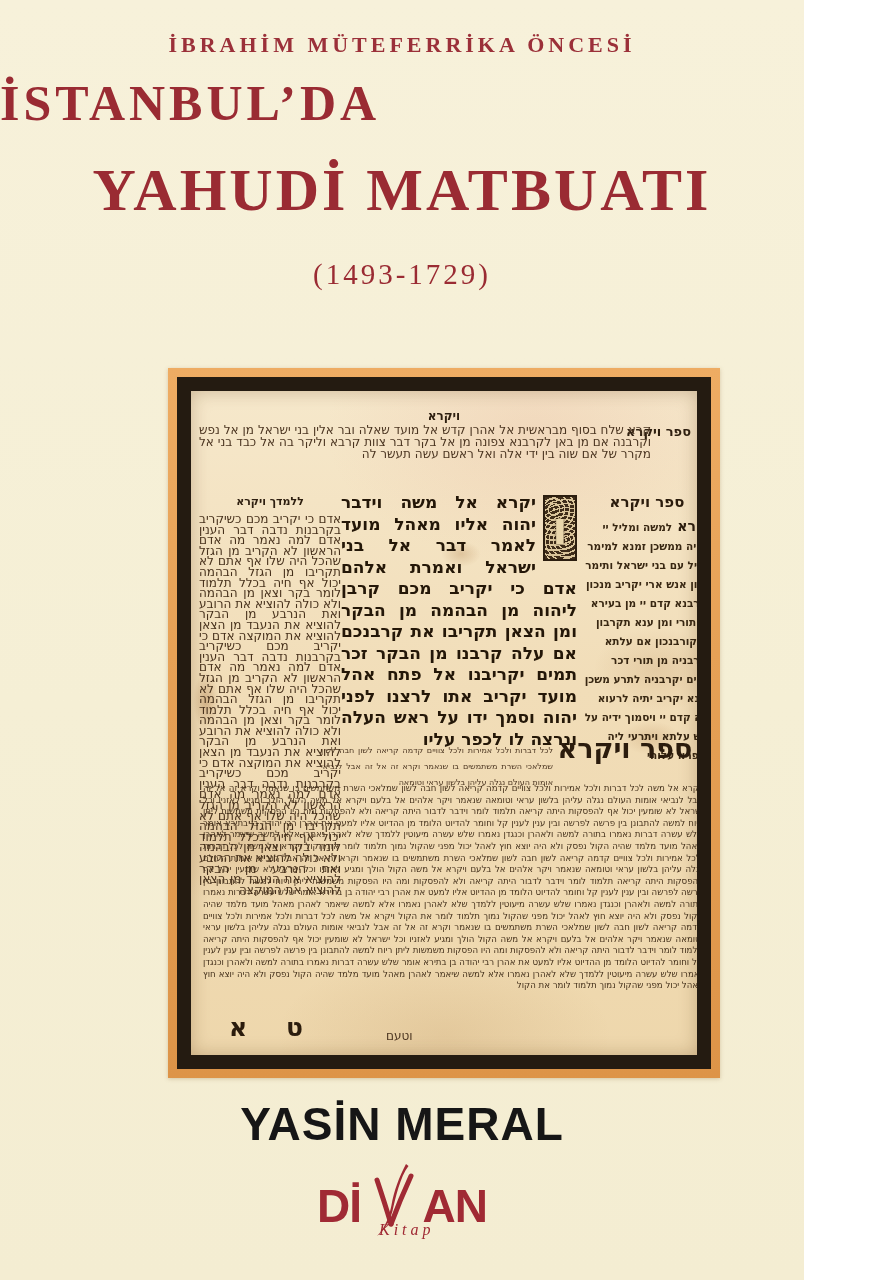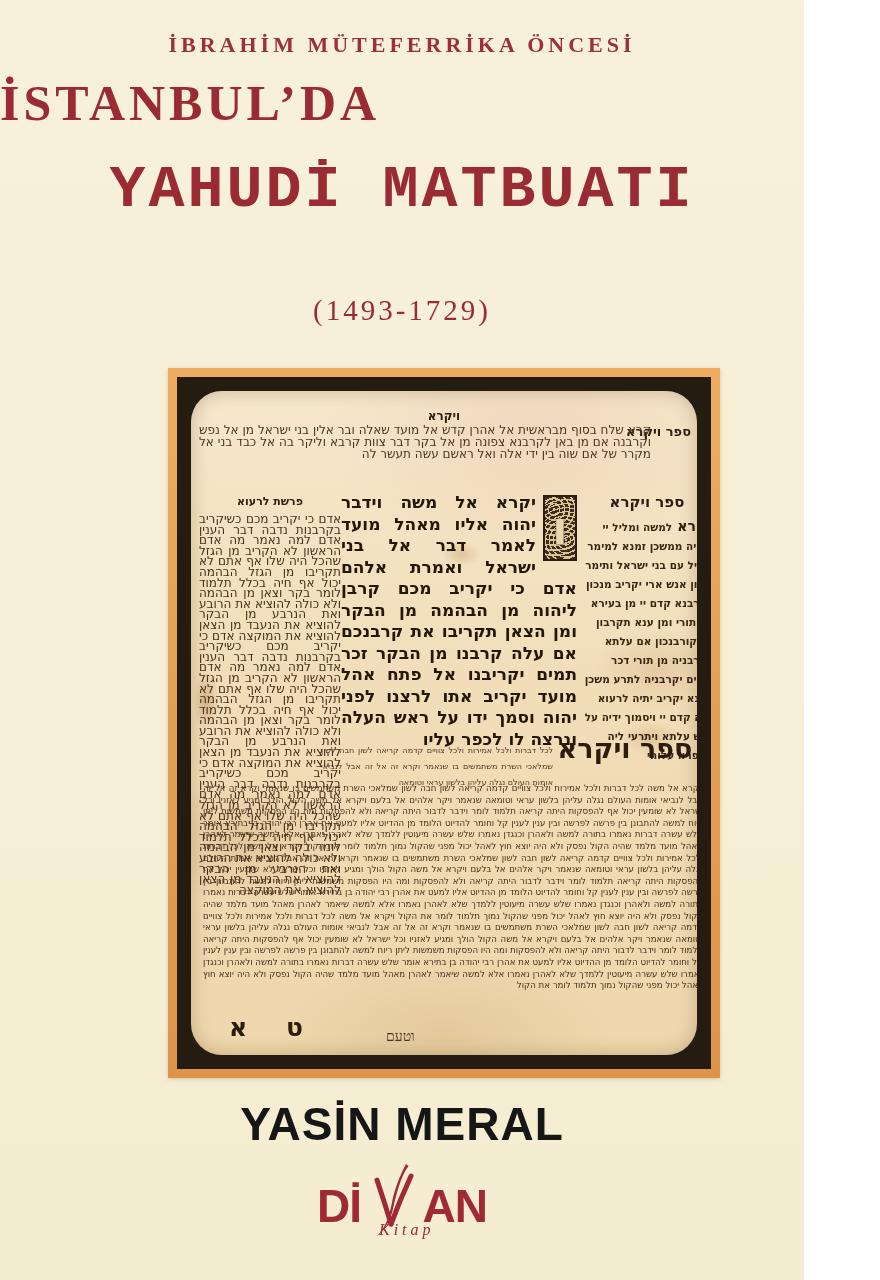--- a/index.html
+++ b/index.html
@@ -7,44 +7,44 @@
        font-family:"Liberation Serif", serif;}
   .cover{position:relative;width:804px;height:1280px;
          background:linear-gradient(180deg,#f7f1da 0%,#f5efd5 55%,#f4edd2 100%);}
 
   
   .series{position:absolute;top:32px;left:0;width:100%;text-align:center;
           font-size:22px;font-weight:700;letter-spacing:4px;color:#9b3039;}
   .title1{position:absolute;top:74px;left:0;width:100%;text-align:left;
           font-size:50px;font-weight:700;letter-spacing:4px;color:#9a2b33;}
   .title2{position:absolute;top:156px;left:0;width:100%;text-align:center;
-          font-size:60px;font-weight:700;letter-spacing:3px;color:#9a2b33;font-family:Liberation Mono, monospace;}
+          font-size:60px;font-weight:700;letter-spacing:3px;color:#9a2b33;}
   .years{position:absolute;top:258px;left:0;width:100%;text-align:center;
-         font-size:29px;font-weight:400;letter-spacing:3px;color:#9a2b33;margin-top:36px;}
+         font-size:29px;font-weight:400;letter-spacing:3px;color:#9a2b33;}
 
   
   .plate{position:absolute;left:168px;top:368px;width:552px;height:710px;
          background:linear-gradient(180deg,#eeac63 0%,#e6a156 40%,#dd9448 100%);
          box-shadow:0 1px 4px rgba(120,80,20,.25);}
   .plate-black{position:absolute;left:9px;top:9px;right:9px;bottom:9px;background:#241b11;}
   .paper{position:absolute;left:14px;top:14px;right:14px;bottom:14px;
          background:
            radial-gradient(130px 90px at 10% 68%, rgba(160,100,40,.16), transparent 70%),
            radial-gradient(90px 60px at 92% 42%, rgba(150,90,30,.14), transparent 70%),
            radial-gradient(240px 120px at 50% 97%, rgba(150,95,35,.12), transparent 70%),
            radial-gradient(300px 190px at 68% 6%, rgba(225,160,140,.20), transparent 70%),
            linear-gradient(180deg,#f6e8cb,#f1ddb8 45%,#eed7ac);
          box-shadow:inset 0 0 18px rgba(90,50,10,.28);
          overflow:hidden;}
   .stain{position:absolute;border-radius:50%;pointer-events:none;}
   .stain.s1{left:2px;top:280px;width:26px;height:60px;background:radial-gradient(rgba(140,80,25,.30),transparent 70%);}
   .stain.s2{left:250px;top:150px;width:40px;height:26px;background:radial-gradient(rgba(150,90,30,.22),transparent 70%);}
   .stain.s3{left:430px;top:330px;width:60px;height:34px;background:radial-gradient(rgba(150,90,30,.18),transparent 70%);}
 
-  .heb{direction:rtl;color:#3a2816;font-family:"DejaVu Sans", sans-serif;border-radius:31px;}
+  .heb{direction:rtl;color:#3a2816;font-family:"DejaVu Sans", sans-serif;}
   .run-head{position:absolute;top:18px;left:0;width:100%;text-align:center;
             font-size:12px;font-weight:700;color:#2e1f10;}
   .corner-label{position:absolute;top:33px;right:6px;font-size:13px;font-weight:700;color:#2e1f10;}
   .top-notes{position:absolute;top:33px;left:8px;width:452px;
              font-size:12px;line-height:12px;text-align:justify;color:#4a3420;}
 
   .left-col{position:absolute;left:8px;top:104px;width:142px;}
   .left-col .col-head{font-size:11px;font-weight:700;text-align:center;color:#2e1f10;margin-bottom:6px;}
   .left-col .col-body{font-size:12px;line-height:10.6px;text-align:justify;color:#46301b;}
 
@@ -66,21 +66,21 @@
   .right-col .col-body{font-size:10.5px;line-height:13.4px;text-align:justify;color:#382712;
                        font-weight:700;display:inline;}
 
   .mid-intro{position:absolute;left:130px;top:352px;width:232px;
              font-size:8px;line-height:16px;text-align:justify;color:#4a3420;}
   .mid-head{position:absolute;left:348px;top:342px;width:172px;text-align:center;
             font-size:27px;font-weight:700;color:#2b1c0d;}
 
   .bottom-block{position:absolute;left:12px;top:392px;width:500px;height:233px;
                 font-size:8.6px;line-height:11.6px;text-align:justify;color:#402d18;overflow:hidden;}
-  .catchword{position:absolute;left:195px;top:638px;font-size:14px;color:#4a3420;font-family:Liberation Serif, serif;}
+  .catchword{position:absolute;left:195px;top:638px;font-size:12px;color:#4a3420;}
   .signature{position:absolute;left:38px;top:622px;font-size:25px;font-weight:700;
              letter-spacing:15px;color:#2b1c0d;}
 
   
   .author{position:absolute;top:1097px;left:0;width:100%;text-align:center;
           font-family:"Liberation Sans", sans-serif;font-size:46px;font-weight:700;
           letter-spacing:1px;color:#161616;}
 
   .logo{position:absolute;top:1178px;left:50%;transform:translateX(-50%);width:170px;height:76px;}
   .logo-row{display:flex;align-items:flex-end;justify-content:space-between;height:50px;}
@@ -106,21 +106,21 @@
       <div class="paper heb">
         <div class="stain s1"></div>
         <div class="stain s2"></div>
         <div class="stain s3"></div>
 
         <div class="run-head">ויקרא</div>
         <div class="corner-label">ספר ויקרא</div>
         <div class="top-notes">קרא שלח בסוף מבראשית אל אהרן קדש אל מועד שאלה ובר אלין בני ישראל מן אל נפש וקרבנה אם מן באן לקרבנא צפונה מן אל בקר דבר צוות קרבא וליקר בה אל כבד בני אל מקרר של אם שוה בין ידי אלה ואל ראשם עשה תעשר לה</div>
 
         <div class="left-col">
-          <div class="col-head">פרשת לרעוא</div>
+          <div class="col-head">ללמדך ויקרא</div>
           <div class="col-body">אדם כי יקריב מכם כשיקריב בקרבנות נדבה דבר הענין אדם למה נאמר מה אדם הראשון לא הקריב מן הגזל שהכל היה שלו אף אתם לא תקריבו מן הגזל הבהמה יכול אף חיה בכלל תלמוד לומר בקר וצאן מן הבהמה ולא כולה להוציא את הרובע ואת הנרבע מן הבקר להוציא את הנעבד מן הצאן להוציא את המוקצה אדם כי יקריב מכם כשיקריב בקרבנות נדבה דבר הענין אדם למה נאמר מה אדם הראשון לא הקריב מן הגזל שהכל היה שלו אף אתם לא תקריבו מן הגזל הבהמה יכול אף חיה בכלל תלמוד לומר בקר וצאן מן הבהמה ולא כולה להוציא את הרובע ואת הנרבע מן הבקר להוציא את הנעבד מן הצאן להוציא את המוקצה אדם כי יקריב מכם כשיקריב בקרבנות נדבה דבר הענין אדם למה נאמר מה אדם הראשון לא הקריב מן הגזל שהכל היה שלו אף אתם לא תקריבו מן הגזל הבהמה יכול אף חיה בכלל תלמוד לומר בקר וצאן מן הבהמה ולא כולה להוציא את הרובע ואת הנרבע מן הבקר להוציא את הנעבד מן הצאן להוציא את המוקצה</div>
         </div>
 
         <div class="center-col">
           <div class="initial-box">
             <span>ו</span>
           </div><span>יקרא אל משה וידבר יהוה אליו מאהל מועד לאמר דבר אל בני ישראל ואמרת אלהם אדם כי יקריב מכם קרבן ליהוה מן הבהמה מן הבקר ומן הצאן תקריבו את קרבנכם אם עלה קרבנו מן הבקר זכר תמים יקריבנו אל פתח אהל מועד יקריב אתו לרצנו לפני יהוה וסמך ידו על ראש העלה ונרצה לו לכפר עליו</span>
         </div>
 
         <div class="right-col">

